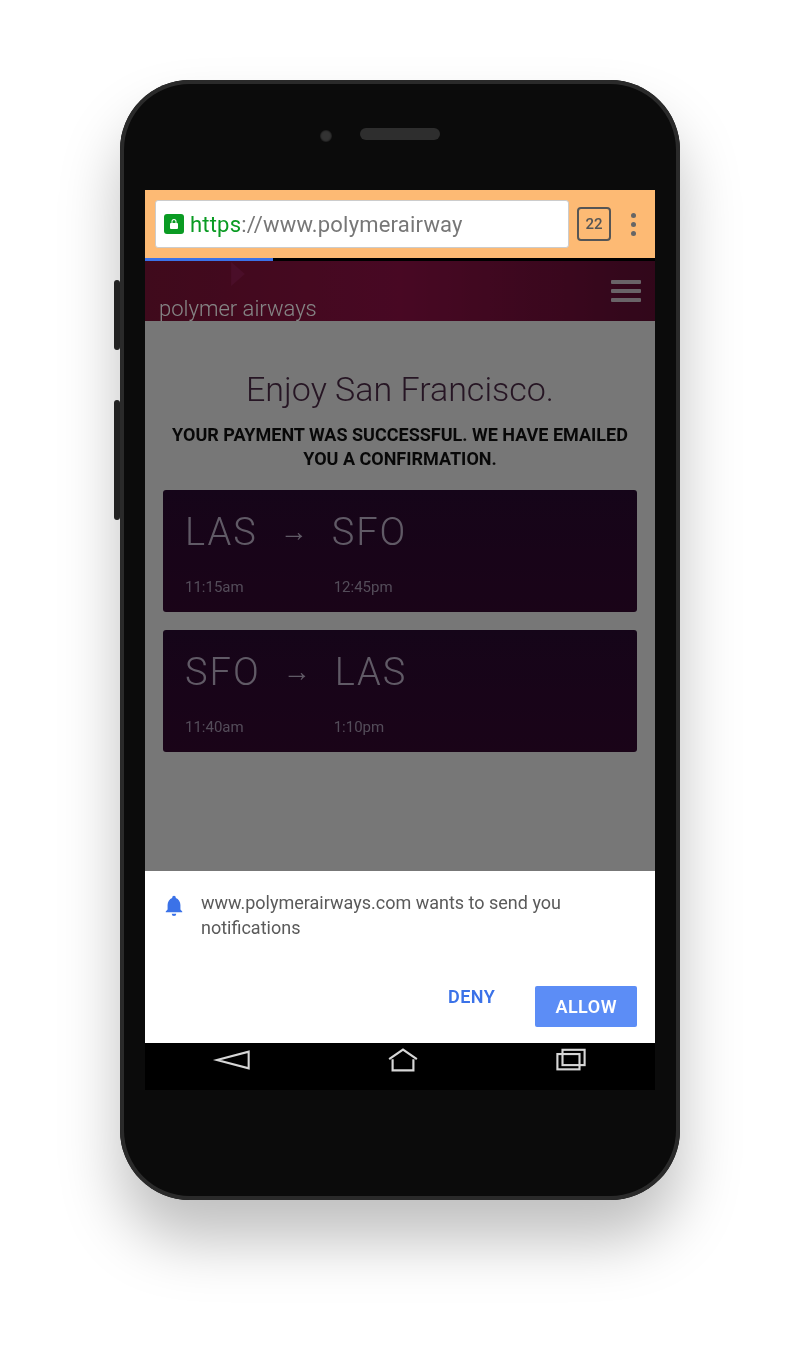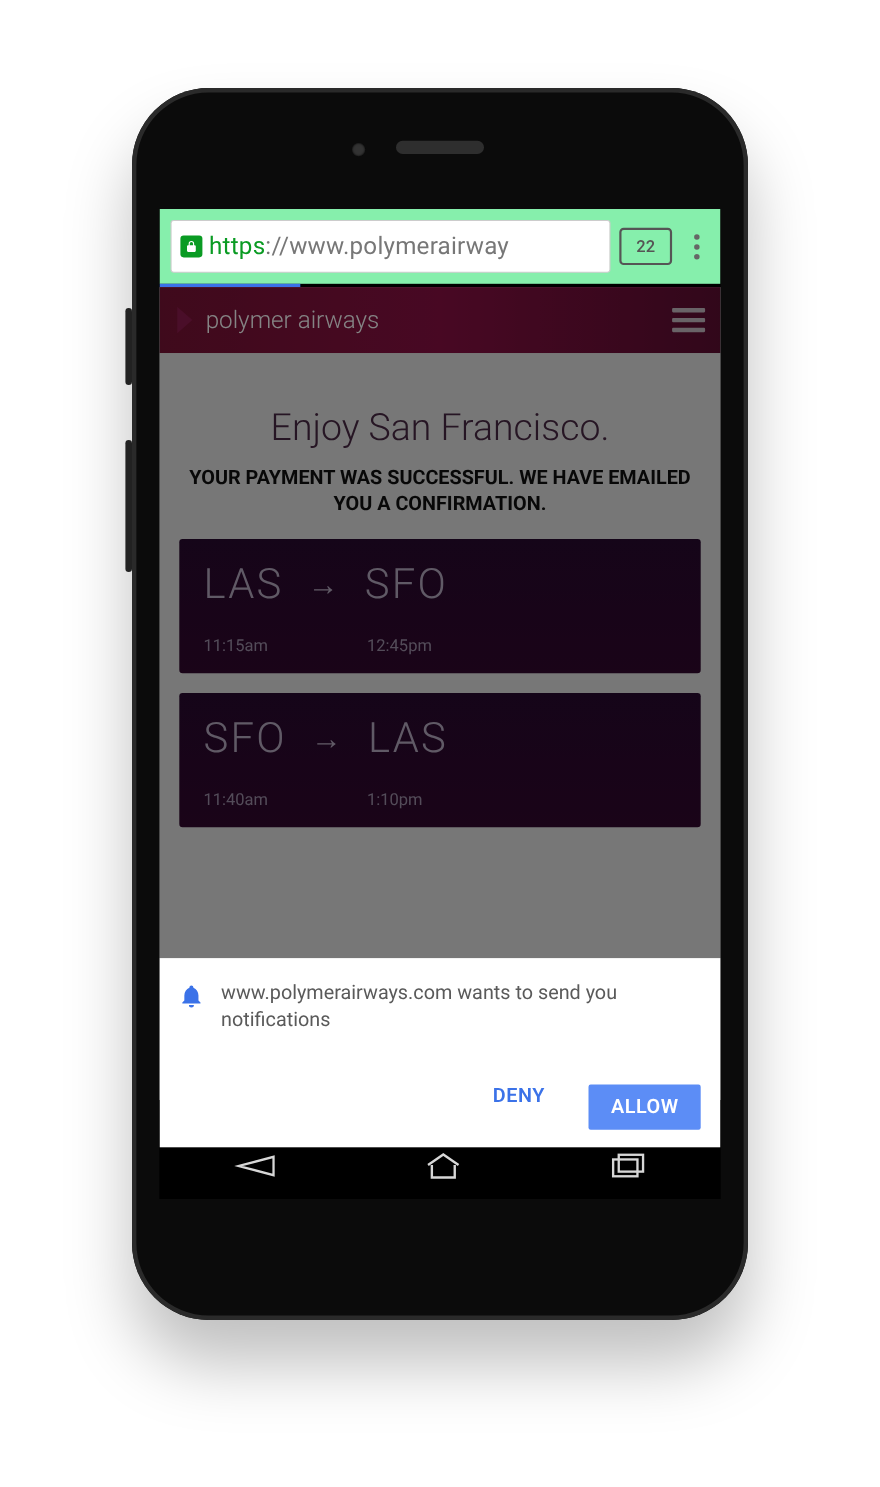--- a/index.html
+++ b/index.html
@@ -37,51 +37,51 @@
   
   .statusbar {
     height: 30px; background:#000; color:#fff;
     display:flex; align-items:center; justify-content:flex-end;
     padding:0 10px; font-size:15px; gap:6px;
   }
   .sb-ico svg { display:block; }
 
   
   .omnibar {
-    height: 68px; background:#86efac;
+    height: 68px; background:#fdba74;
     display:flex; align-items:center; padding:0 8px 0 10px; gap:8px;
   }
   .urlbox {
     flex:1; height:48px; background:#fff; border:1px solid #ccc; border-radius:3px;
     display:flex; align-items:center; padding:0 8px; overflow:hidden; white-space:nowrap;
   }
   .lock { width:20px; height:20px; background:#0a9b23; border-radius:3px; display:flex; align-items:center; justify-content:center; margin-right:6px; }
   .url { font-size:22px; letter-spacing:0.2px; color:#111; }
   .url .proto { color:#0a9b23; }
   .url .gray { color:#777; }
   .tabbtn {
-    width:48px; height:34px; border:2px solid #555; border-radius:4px;
+    width:34px; height:34px; border:2px solid #555; border-radius:4px;
     display:flex; align-items:center; justify-content:center;
     color:#555; font-size:15px; font-weight:500;
   }
   .kebab { width:28px; display:flex; flex-direction:column; align-items:center; gap:4px; }
   .kebab span { width:5px; height:5px; background:#666; border-radius:50%; }
   .loadbar { height:3px; background:#3b72e8; width:25%; }
 
   
   .page { position:relative; background:#d9d9d9; height: calc(100% - 30px - 68px - 3px - 60px); overflow:hidden; }
   .page .dim { position:absolute; inset:0; background:rgba(0,0,0,0.48); z-index:5; pointer-events:none; }
 
   .appbar {
     height:60px;
     background: linear-gradient(90deg,#7a1436 0%, #8a1144 50%, #5f0e33 100%);
     color:#fff; display:flex; align-items:center; padding:0 14px; justify-content:space-between;
     font-size:22px; font-weight:300;
   }
-  .appbar .brand { display:flex; align-items:center; gap:10px; }
+  .appbar .brand { display:flex; align-items:center; gap:10px;flex-direction:column; }
   .hamb { display:flex; flex-direction:column; gap:5px; }
   .hamb span { width:30px; height:4px; background:#c9bfc6; border-radius:1px; }
 
   .content { padding:30px 18px 0 18px; background:#e4e4e4; min-height:100%; }
   .enjoy { text-align:center; color:#4a2a45; font-size:34px; font-weight:300; margin:18px 0 14px; }
   .conf  { text-align:center; color:#111; font-size:18px; font-weight:700; line-height:1.35; padding:0 8px 18px; }
   .card {
     background: linear-gradient(180deg,#2a0a30 0%, #32082f 100%);
     color:#cfc6d5; border-radius:3px; padding:20px 22px 16px; margin-bottom:18px;
   }

